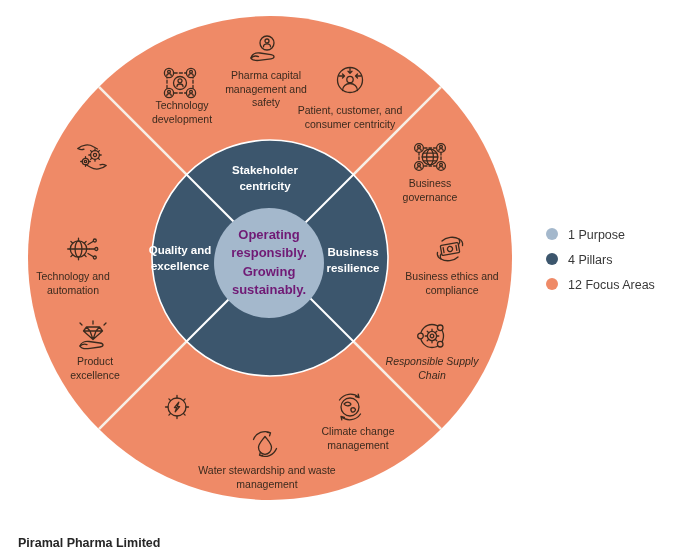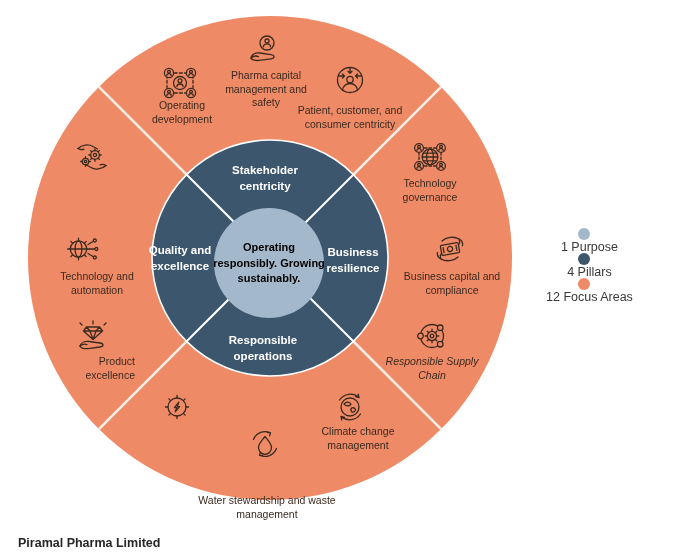--- a/index.html
+++ b/index.html
@@ -8,24 +8,24 @@
     font-family:"Liberation Sans", sans-serif;
   }
   .stage svg{position:absolute;left:0;top:0;}
   
   .ic{fill:none;stroke:#3A2A1E;stroke-width:1.3;stroke-linecap:round;stroke-linejoin:round;}
   .icf{fill:#EF8A67;stroke:#3A2A1E;stroke-width:1.3;stroke-linecap:round;stroke-linejoin:round;}
   
   .lbl{position:absolute;transform:translate(-50%,-50%);text-align:center;}
   .focus-label{font-size:10.5px;line-height:1.3;color:#3A2A1E;}
   .pillar-label{font-size:11.5px;line-height:1.35;color:#ffffff;font-weight:bold;}
-  .purpose-label{font-size:11px;line-height:1.42;color:#000000;font-weight:bold;}
+  .purpose-label{font-size:13px;line-height:1.42;color:#701a75;font-weight:bold;}
   
   .legend{position:absolute;left:546px;top:228px;}
-  .legend-item{display:flex;align-items:center;height:25px;flex-direction:column;}
+  .legend-item{display:flex;align-items:flex-start;height:25px;}
   .legend-swatch{width:12px;height:12px;border-radius:50%;margin-right:10px;flex:0 0 auto;}
   .legend-text{font-size:12.5px;color:#383838;white-space:nowrap;}
   
   .footer{position:absolute;left:18px;top:536px;font-size:12.5px;font-weight:bold;color:#262626;}
 </style>
 </head>
 <body>
 
 <div class="stage">
 
@@ -168,34 +168,33 @@
         <circle class="ic" cx="3" cy="-1" r="1.6"></circle>
       <path class="ic" d="M3,-7.2 V-5.4 M3,5.2 V3.4 M-3.2,-1 H-1.4 M9.2,-1 H7.4 M-1.4,-5.4 L-0.2,-4.2 M7.4,3.4 L6.2,2.2 M-1.4,3.4 L-0.2,2.2 M7.4,-5.4 L6.2,-4.2"></path>
       <circle class="ic" cx="-6.5" cy="5.5" r="3.2"></circle>
         <circle class="ic" cx="-6.5" cy="5.5" r="1.2"></circle>
       <path class="ic" d="M-6.5,0.7 V2.3 M-6.5,10.3 V8.7 M-11.3,5.5 H-9.7 M-1.7,5.5 H-3.3"></path>
       <path class="ic" d="M14,9.5 C10,13.5 3,14 -1,11.5 L-5.5,9"></path>
       <path class="ic" d="M14,9.5 C12,8.2 10,8 8,8.8"></path>
     </g>
   </svg>
 
-  <div class="lbl focus-label" style="left:182px;top:113px;width:92px;">Operating development</div>
+  <div class="lbl focus-label" style="left:182px;top:113px;width:92px;">Technology development</div>
   <div class="lbl focus-label" style="left:266px;top:89px;width:100px;">Pharma capital management and safety</div>
   <div class="lbl focus-label" style="left:350px;top:118px;width:120px;">Patient, customer, and consumer centricity</div>
-  <div class="lbl focus-label" style="left:430px;top:191px;width:90px;">Technology governance</div>
-  <div class="lbl focus-label" style="left:452px;top:284px;width:126px;">Business capital and compliance</div>
+  <div class="lbl focus-label" style="left:430px;top:191px;width:90px;">Business governance</div>
+  <div class="lbl focus-label" style="left:452px;top:284px;width:126px;">Business ethics and compliance</div>
   <div class="lbl focus-label" style="left:432px;top:369px;width:100px;font-style:italic;">Responsible Supply Chain</div>
   <div class="lbl focus-label" style="left:358px;top:439px;width:110px;">Climate change management</div>
-  <div class="lbl focus-label" style="left:267px;top:478px;width:158px;margin-top:30px;">Water stewardship and waste management</div>
-  <div class="lbl focus-label" style="left:95px;top:369px;width:80px;text-align:right;">Product excellence</div>
-  <div class="lbl focus-label" style="left:97px;top:284px;width:110px;">Technology and automation</div>
+  <div class="lbl focus-label" style="left:267px;top:478px;width:158px;">Water stewardship and waste management</div>
+  <div class="lbl focus-label" style="left:95px;top:369px;width:80px;">Product excellence</div>
+  <div class="lbl focus-label" style="left:73px;top:284px;width:110px;">Technology and automation</div>
 
   <div class="lbl pillar-label" style="left:265px;top:179px;width:110px;">Stakeholder centricity</div>
   <div class="lbl pillar-label" style="left:353px;top:261px;width:80px;">Business resilience</div>
-  <div class="lbl pillar-label" style="left:263px;top:349px;width:110px;">Responsible operations</div>
   <div class="lbl pillar-label" style="left:180px;top:259px;width:72px;">Quality and excellence</div>
 
   <div class="lbl purpose-label" style="left:269px;top:263px;width:112px;">Operating responsibly. Growing sustainably.</div>
 
   <div class="legend">
     <div class="legend-item">
       <span class="legend-swatch" style="background: rgb(164, 184, 204);"></span>
       <span class="legend-text">1 Purpose</span>
     </div>
     <div class="legend-item">

